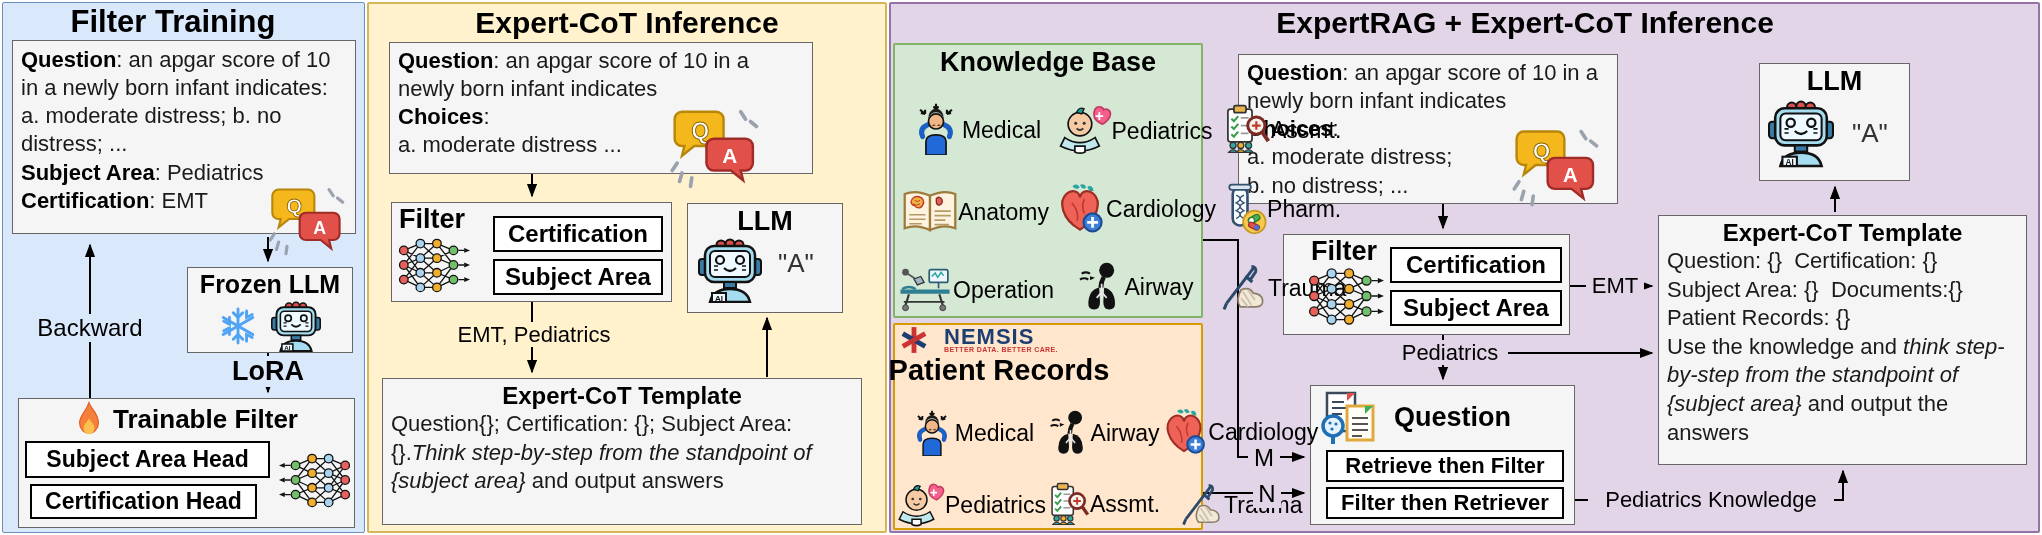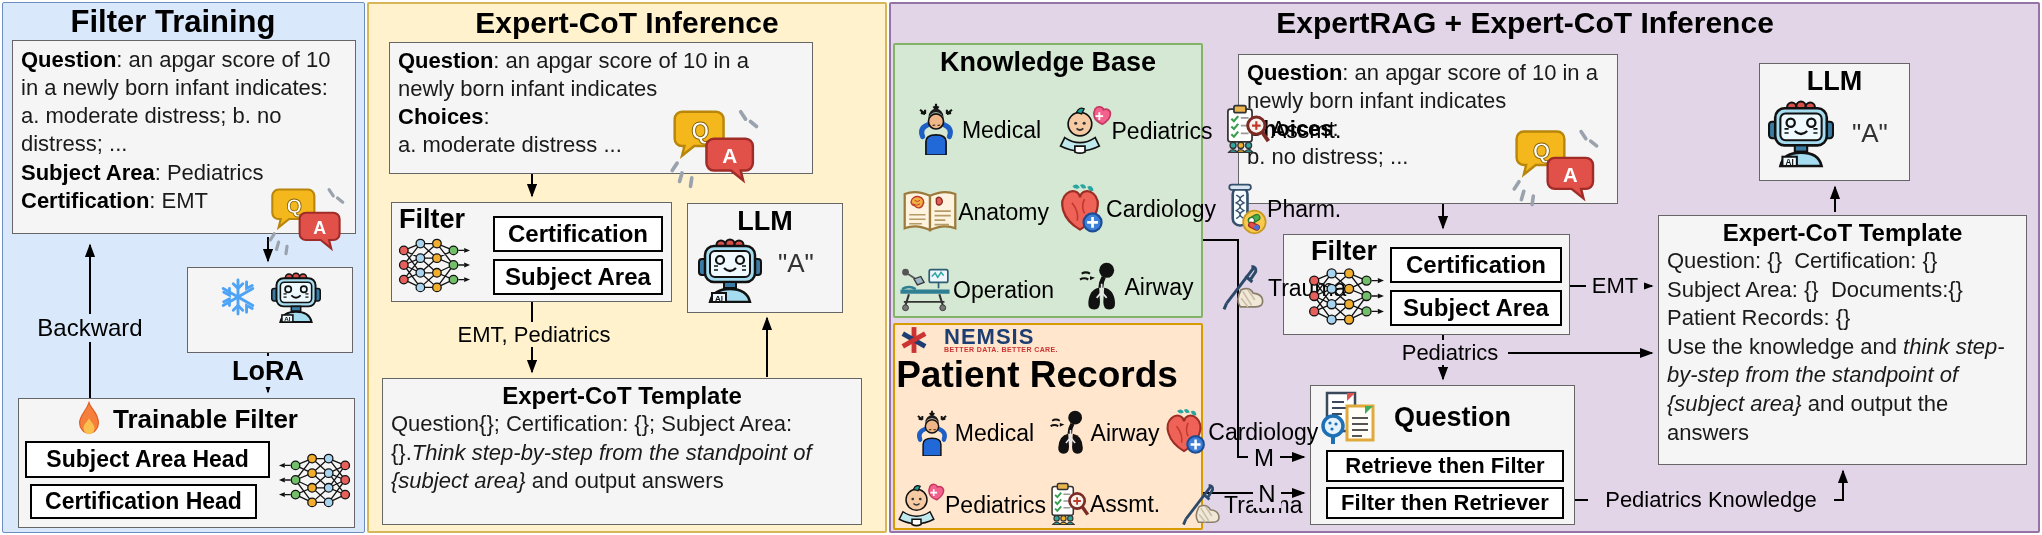--- a/index.html
+++ b/index.html
@@ -82,20 +82,21 @@
         <path d="M12 8 h28 a6 6 0 0 1 6 6 v16 a6 6 0 0 1 -6 6 h-18 l-10 8 2 -8 h-2 a6 6 0 0 1 -6 -6 v-16 a6 6 0 0 1 6 -6 z" fill="#f5b81c" stroke="#b8860b" stroke-width="2"></path>
         <text x="27" y="30" text-anchor="middle" font-size="19" font-weight="bold" fill="#fff" stroke="#8a6508" stroke-width="0.8" font-family="Liberation Sans,sans-serif">Q</text>
         <path d="M38 30 h26 a6 6 0 0 1 6 6 v14 a6 6 0 0 1 -6 6 h-4 l2 8 -10 -8 h-14 a6 6 0 0 1 -6 -6 v-14 a6 6 0 0 1 6 -6 z" fill="#e2504a" stroke="#a02c27" stroke-width="2"></path>
         <text x="51" y="50" text-anchor="middle" font-size="17" font-weight="bold" fill="#fff" font-family="Liberation Sans,sans-serif">A</text>
       </svg>
     </span>
 
   <div class="edge-label bg-blue" style="left:32px;top:314px;width:116px;font-size:24px">Backward</div>
 
   <div class="card" style="left:187px;top:267px;width:166px;height:86px;padding-top:2px">
+    <div class="box-head" style="font-size:25px">Frozen LLM</div>
     <div style="display:flex;align-items:center;justify-content:center;gap:14px;margin-top:1px">
       <span class="icon" style="width:38px;height:38px">
           <svg viewBox="0 0 40 40">
             <g stroke="#4da3f5" stroke-width="3" stroke-linecap="round" fill="none">
               <line x1="20" y1="2" x2="20" y2="38"></line>
               <line x1="4.4" y1="11" x2="35.6" y2="29"></line>
               <line x1="4.4" y1="29" x2="35.6" y2="11"></line>
               <path d="M15 6 l5 5 5 -5 M15 34 l5 -5 5 5 M5 15 l6 3 0 -7 M29 36 l0 -7 6 3 M5 25 l6 -3 0 7 M29 4 l0 7 6 -3"></path>
             </g>
           </svg>
@@ -420,21 +421,21 @@
             <line x1="2.6" y1="7" x2="23.4" y2="19" stroke="#1c3e73"></line>
             <line x1="2.6" y1="19" x2="23.4" y2="7" stroke="#cc3333"></line>
           </g>
         </svg>
       </span>
     <span style="display:flex;flex-direction:column">
       <span class="nemsis-text">NEMSIS</span>
       <span class="nemsis-tag">BETTER DATA. BETTER CARE.</span>
     </span>
   </div>
-  <div class="abs box-head" style="left:885px;top:354px;width:304px;z-index:5;font-size:37px">Patient Records</div>
+  <div class="abs box-head" style="left:847px;top:354px;width:304px;z-index:5;font-size:29px">Patient Records</div>
   <div class="grid3" style="left:897px;top:384px;width:302px;height:143px;row-gap:2px">
     <div class="cell">
       <span class="icon" style="width:46px;height:46px">
           <svg viewBox="0 0 60 62">
             <g stroke="#111" stroke-width="2.5" fill="none">
               <path d="M30 1 v7 M30 8 l-3 -4 M30 8 l3 -4"></path>
               <path d="M11 8 l6 5 M17 13 l-5 -1 M17 13 l0 -5"></path>
               <path d="M49 8 l-6 5 M43 13 l5 -1 M43 13 l0 -5"></path>
             </g>
             <path d="M14 40 q-4 -10 6 -14" fill="none" stroke="#1d5fc4" stroke-width="6" stroke-linecap="round"></path>
@@ -524,20 +525,21 @@
             <path d="M30 32 l10 16 M36 30 l8 12 M28 40 l8 10" stroke="#cbbfa8" stroke-width="2"></path>
           </svg>
         </span>
       <span class="cell-label">Trauma</span>
     </div>
   </div>
 
   <div class="card" style="left:1238px;top:54px;width:380px;height:150px;padding:4px 8px">
     <p class="qtext"><b>Question</b><span>: an apgar score of 10 in a newly born infant indicates</span></p>
     <p class="qtext"><b>Choices</b><span>:</span></p>
+    <p class="qtext">a. moderate distress;</p>
     <p class="qtext">b. no distress; ...</p>
   </div>
   <span class="icon abs" style="left:1505px;top:122px;width:102px;height:86px;z-index:5">
       <svg viewBox="0 0 78 72">
         <g stroke="#9aa2ad" stroke-width="3" stroke-linecap="round">
           <line x1="60" y1="8" x2="64" y2="14"></line>
           <line x1="68" y1="16" x2="73" y2="20"></line>
           <line x1="8" y1="50" x2="4" y2="56"></line>
           <line x1="12" y1="58" x2="10" y2="65"></line>
           <line x1="20" y1="62" x2="19" y2="69"></line>

